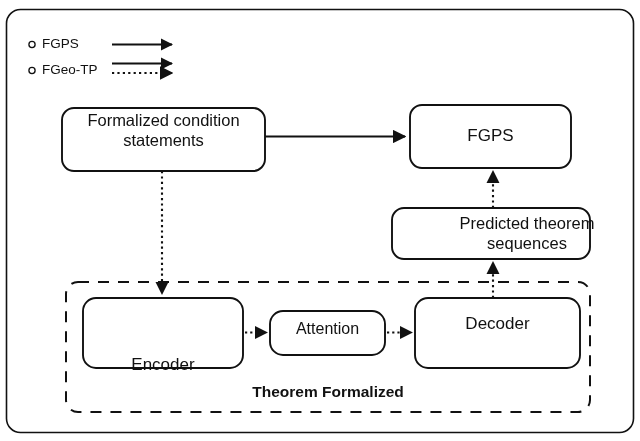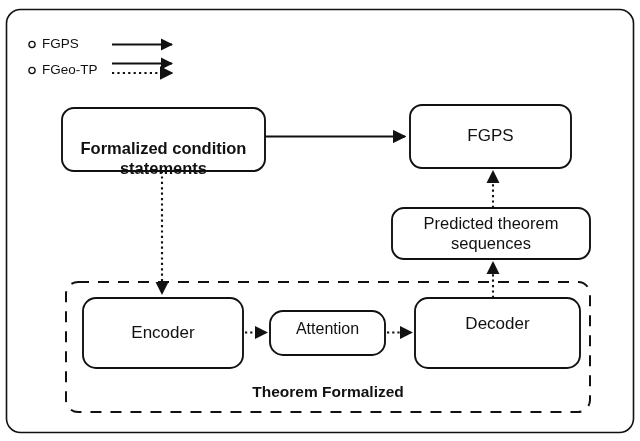--- a/index.html
+++ b/index.html
@@ -16,21 +16,21 @@
     display:flex;align-items:center;justify-content:center;
     text-align:center;
     color:#111111;
     line-height:1.18;
     pointer-events:none;
     white-space:pre-line;
   }
   .lbl-cond{font-size:16.5px;}
   .lbl-fgps{font-size:17px;}
   .lbl-pred{font-size:16.5px;}
-  .lbl-enc{font-size:17px;}
+  .lbl-enc{font-size:17px;margin-top:32px;}
   .lbl-att{font-size:16px;}
   .lbl-dec{font-size:17px;}
   .lbl-group{font-size:15.5px;font-weight:bold;}
 
   .legend-text{
     position:absolute;
     font-size:13.5px;
     color:#111111;
     white-space:nowrap;
   }
@@ -85,26 +85,26 @@
     <path d="M 387 332.5 L 411 332.5" fill="none" stroke="#111111" stroke-width="2.1" stroke-dasharray="2.2 3.0" stroke-linecap="butt" marker-end="url(#arrowDot)"></path>
 
     <path d="M 493 298 L 493 263" fill="none" stroke="#111111" stroke-width="2.1" stroke-dasharray="2.2 3.2" stroke-linecap="butt" marker-end="url(#arrowDot)"></path>
 
     <path d="M 493 208 L 493 172" fill="none" stroke="#111111" stroke-width="2.1" stroke-dasharray="2.2 3.2" stroke-linecap="butt" marker-end="url(#arrowDot)"></path>
   </svg>
 
   <div class="legend-text" style="left:42px;top:36px;">FGPS</div>
   <div class="legend-text" style="left:42px;top:62px;">FGeo-TP</div>
 
-  <div class="node-label lbl-cond" style="left:62px;top:120px;width:203px;height:77px;font-weight:bold;">Formalized condition
+  <div class="node-label lbl-cond" style="left:62px;top:92px;width:203px;height:77px;">Formalized condition
 statements</div>
 
   <div class="node-label lbl-fgps" style="left:410px;top:105px;width:161px;height:63px;">FGPS</div>
 
-  <div class="node-label lbl-pred" style="left:392px;top:208px;width:198px;height:51px;">Predicted theorem
+  <div class="node-label lbl-pred" style="left:392px;top:208px;width:198px;height:51px;padding-left:36px;">Predicted theorem
 sequences</div>
 
   <div class="node-label lbl-enc" style="left:83px;top:298px;width:160px;height:70px;">Encoder</div>
 
   <div class="node-label lbl-att" style="left:270px;top:311px;width:115px;height:36px;">Attention</div>
 
   <div class="node-label lbl-dec" style="left:415px;top:298px;width:165px;height:52px;">Decoder</div>
 
   <div class="node-label lbl-group" style="left:66px;top:378px;width:524px;height:28px;">Theorem Formalized</div>
 

